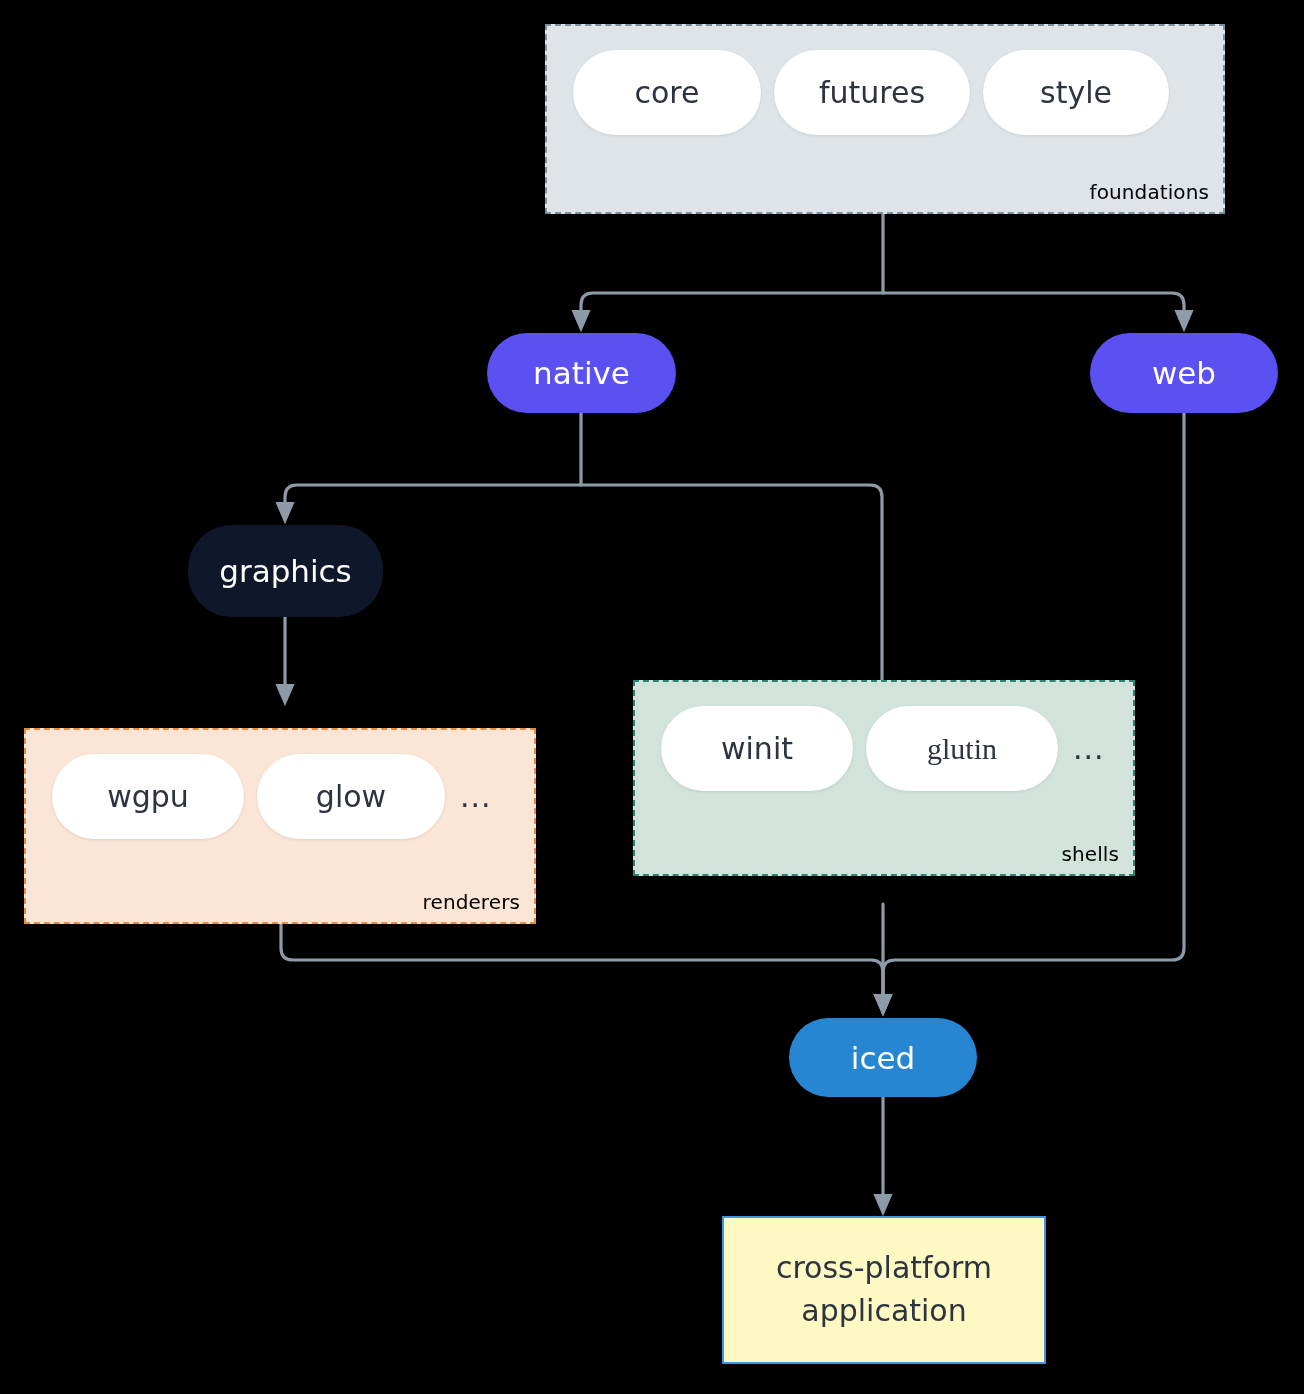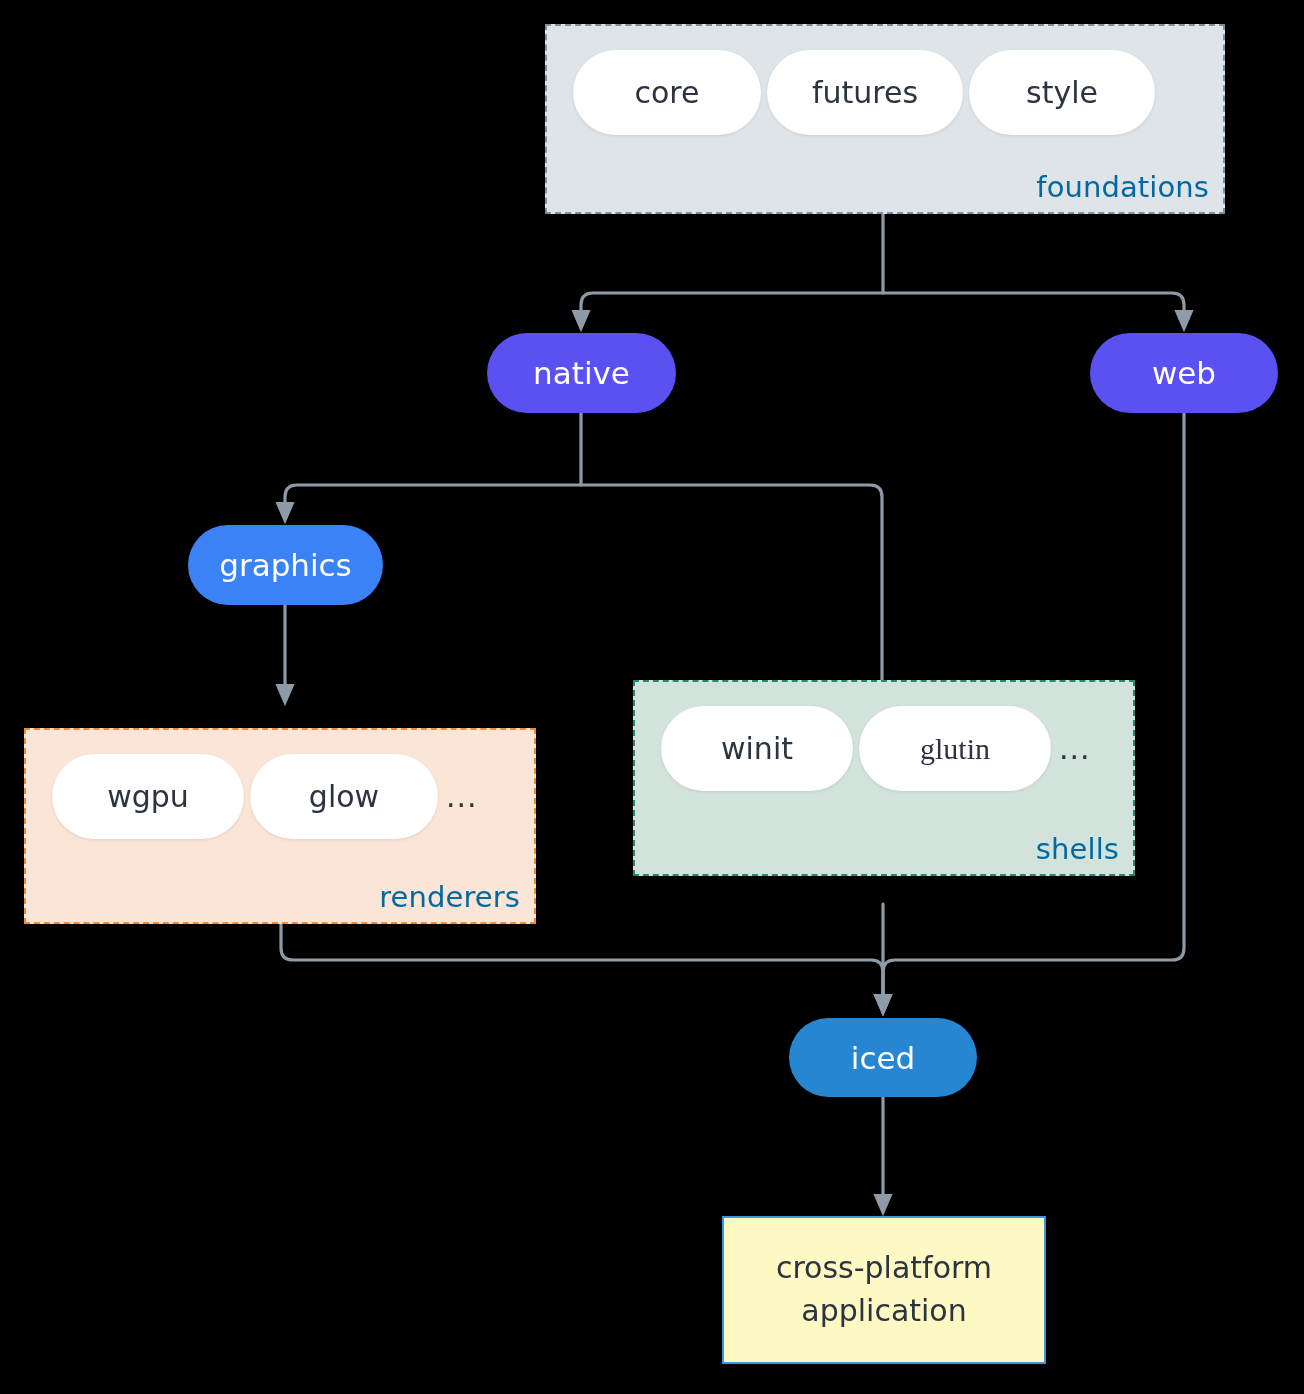--- a/index.html
+++ b/index.html
@@ -28,33 +28,33 @@
   .cluster {
     position: absolute;
     box-sizing: border-box;
     border-style: dashed;
     border-width: 2px;
   }
   .cluster-label {
     position: absolute;
     right: 14px;
     bottom: 8px;
-    font-size: 29px;
-    color: #0369a1;
+    font-size: 20px;
+    color: #000000;
     letter-spacing: .1px;
     white-space: nowrap;
   }
   .cluster-pills {
     position: absolute;
     left: 0;
     top: 0;
     height: 100%;
     display: flex;
     align-items: flex-start;
-    gap: 6px;
+    gap: 13px;
     padding: 24px 0 0 26px;
     box-sizing: border-box;
   }
 
   #cluster-foundations {
     left: 545px; top: 24px; width: 680px; height: 190px;
     background: #dfe4e8;
     border-color: #7d8fa0;
   }
   #cluster-renderers {
@@ -109,21 +109,21 @@
     align-items: center;
     justify-content: center;
     border-radius: 44px;
     color: #ffffff;
     font-size: 31px;
     white-space: nowrap;
     box-sizing: border-box;
   }
   #node-native  { left: 487px;  top: 333px;  width: 189px; height: 80px; background: #5b51f2; }
   #node-web     { left: 1090px; top: 333px;  width: 188px; height: 80px; background: #5b51f2; }
-  #node-graphics{ left: 188px;  top: 525px;  width: 195px; height: 80px; background: #3b82f6; }
+  #node-graphics{ left: 188px;  top: 525px;  width: 195px; height: 92px; background: #0f172a; }
   #node-iced    { left: 789px;  top: 1018px; width: 188px; height: 79px; background: #2786d1; }
 
   
   #node-app {
     position: absolute;
     left: 722px; top: 1216px; width: 324px; height: 148px;
     background: #fef9c3;
     border: 2px solid #3d96e0;
     box-sizing: border-box;
     display: flex;

